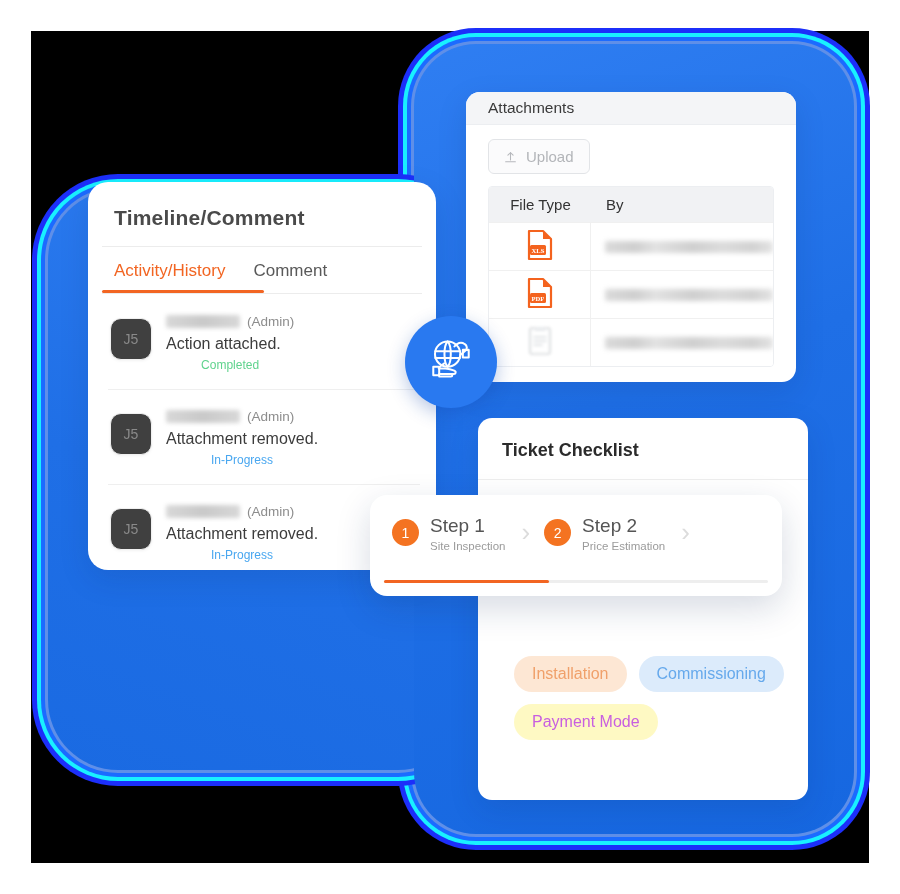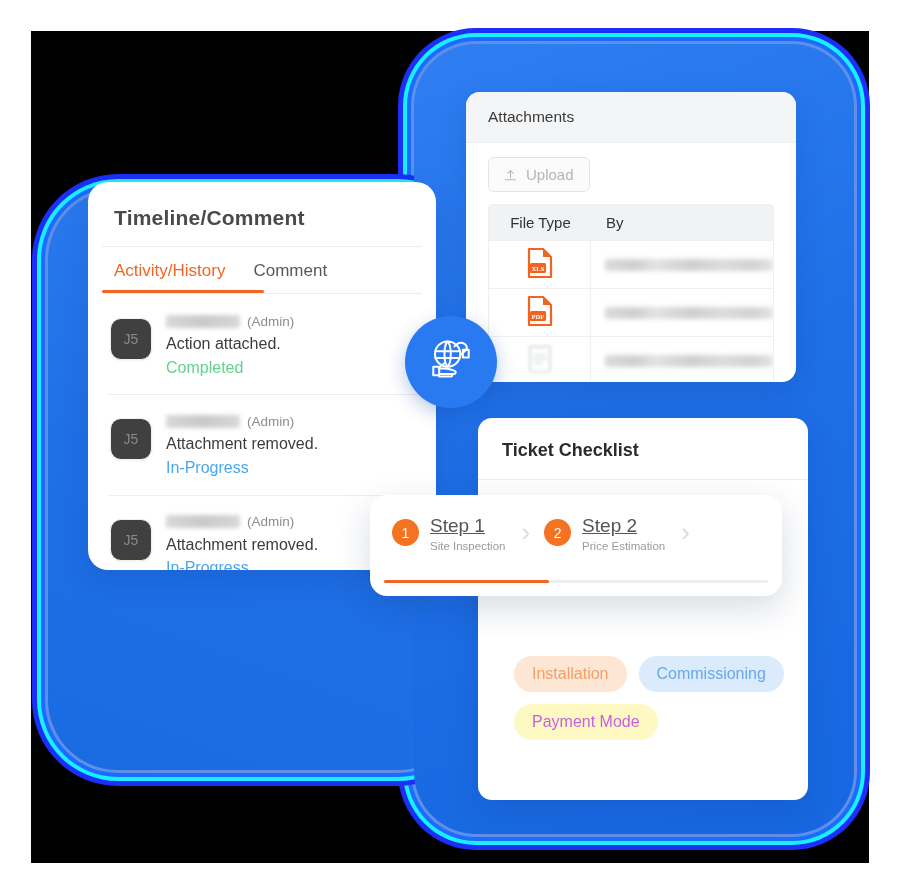--- a/index.html
+++ b/index.html
@@ -68,28 +68,28 @@
   }
   .tl-body{display:flex;flex-direction:column;gap:3px;}
   .tl-who{display:flex;align-items:center;gap:7px;height:18px;}
   .redacted{
     display:inline-block;width:74px;height:13px;border-radius:2px;
     background:linear-gradient(90deg,#d8d8d8,#c9c9c9,#d8d8d8);
     filter:blur(2.2px);
   }
   .tl-role{font-size:13.5px;color:#8d8d8d;}
   .tl-action{font-size:16px;color:#3c3c3c;line-height:1.35;}
-  .tl-status{font-size:16px;line-height:1.3;}
+  .tl-status{font-size:12px;line-height:1.3;text-align:center;}
   .st-completed{color:#5fd38d;}
   .st-inprogress{color:#49a7f0;}
 
   
   #attachments-card{left:466px;top:92px;width:330px;height:290px;border-radius:14px;}
   .at-head{
-    background:#f4f5f7;padding:16px 22px;font-size:15.5px;color:#3a3a3a;
+    background:#f4f5f7;padding:7px 22px;font-size:15.5px;color:#3a3a3a;
     border-bottom:1px solid #eceef1;
   }
   .at-upload-wrap{padding:14px 6px 12px 22px;}
   .upload-btn{
     display:inline-flex;align-items:center;gap:9px;
     border:1px solid #e2e4e7;border-radius:6px;background:#fbfbfc;
     padding:8px 15px;font-size:15px;color:#b3b5b9;cursor:pointer;
   }
   .up-ico{display:block;width:13px;height:13px;}
   .at-table{margin:0 22px;border:1px solid #eceef1;border-radius:4px;overflow:hidden;}
@@ -126,21 +126,21 @@
     left:370px;top:495px;width:412px;height:101px;border-radius:17px;
     box-shadow:0 12px 34px rgba(16,40,90,.17);
   }
   .steps{display:flex;align-items:flex-start;padding:20px 0 0 22px;position:relative;height:100%;box-sizing:border-box;}
   .step{display:flex;align-items:flex-start;gap:11px;}
   .step-num{
     width:27px;height:27px;border-radius:50%;background:#f47321;color:#fff;
     display:flex;align-items:center;justify-content:center;font-size:14px;margin-top:4px;
   }
   .step-txt{display:flex;flex-direction:column;}
-  .step-label{font-size:19px;color:#555;line-height:1.15;text-decoration:underline;}
+  .step-label{font-size:19px;color:#555;line-height:1.15;}
   .step-sub{font-size:11.5px;color:#9b9b9b;margin-top:3px;}
   .chev{color:#dcdcdc;font-size:26px;font-weight:300;margin:4px 14px 0 16px;line-height:1;}
   .step-progress{position:absolute;left:14px;bottom:13px;width:384px;height:3px;background:#eeeeee;border-radius:2px;}
   .step-progress i{display:block;height:3px;width:165px;background:#f26522;border-radius:2px;}
 
   
   #center-badge{
     position:absolute;left:405px;top:316px;width:92px;height:92px;border-radius:50%;
     background:#2979f0;display:flex;align-items:center;justify-content:center;
     box-shadow:0 6px 18px rgba(20,70,170,.30);

